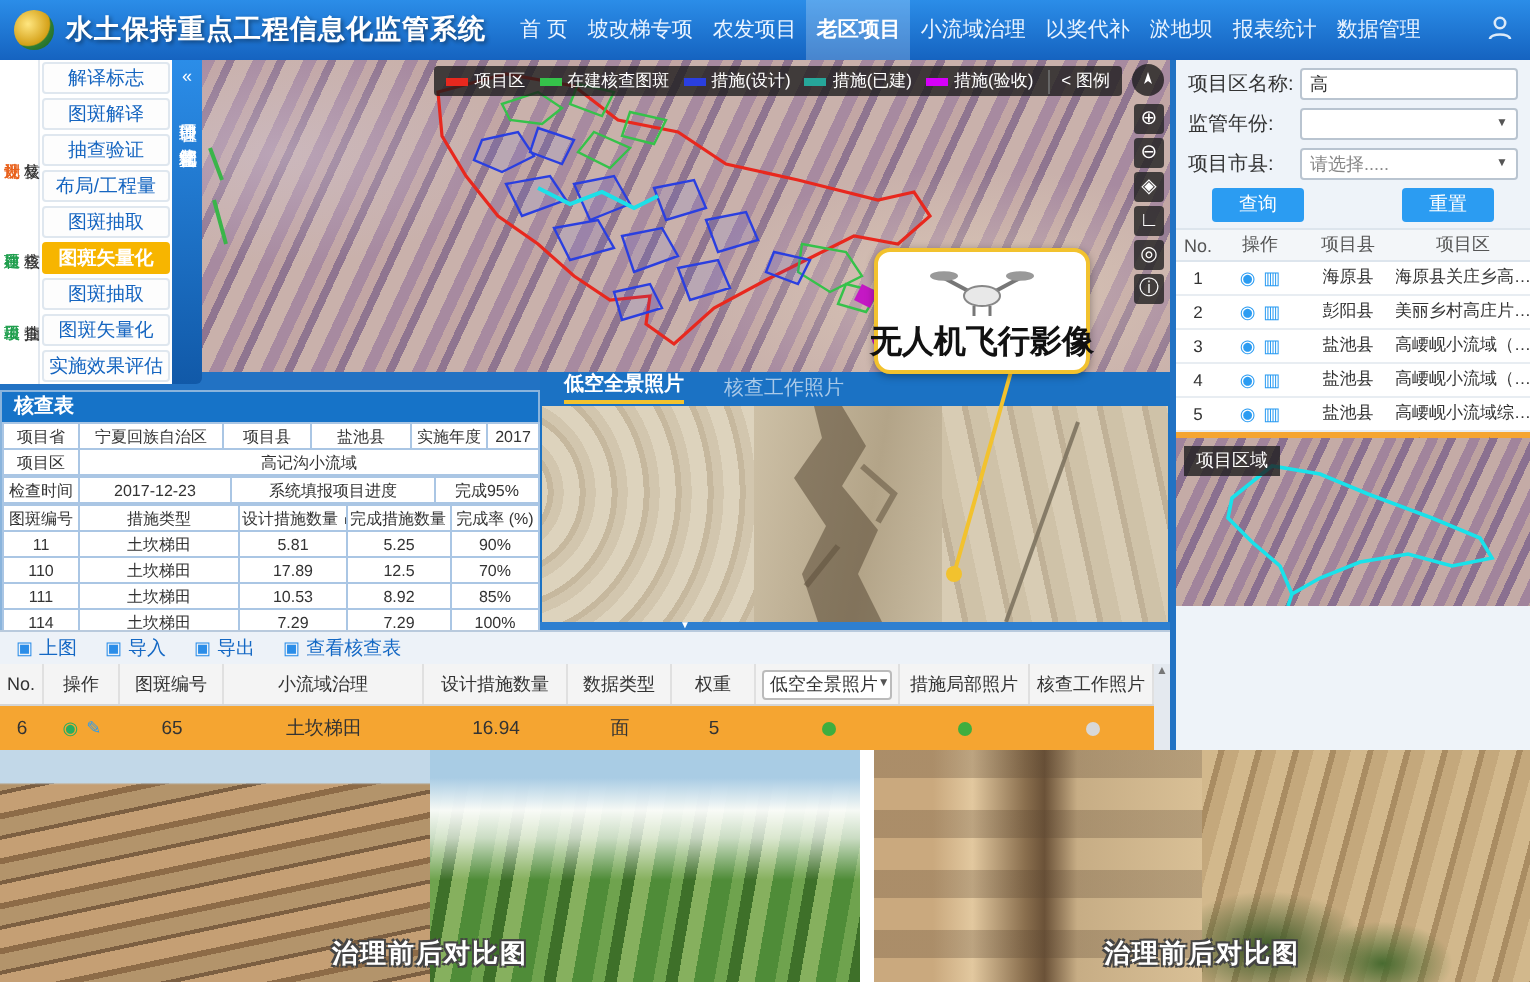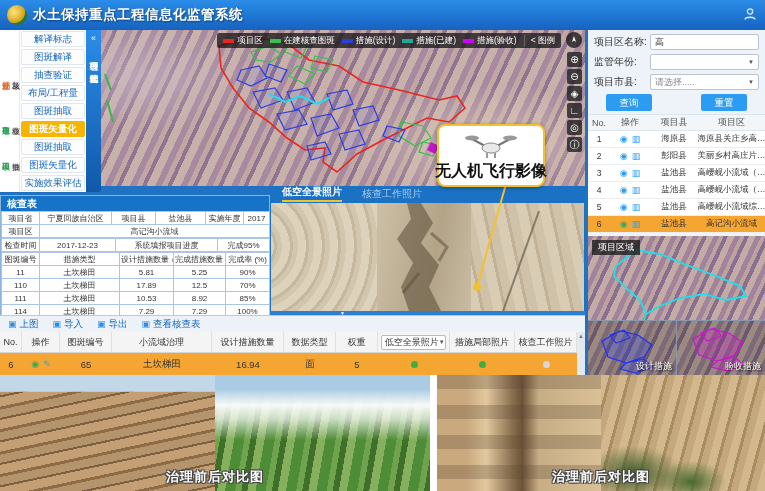--- a/index.html
+++ b/index.html
@@ -92,21 +92,21 @@
 .rf-ctl{flex:1;height:16px;background:#fff;border:1px solid #b9c4d0;border-radius:2px;display:flex;align-items:center;justify-content:space-between;padding:0 4px;font-size:9px;color:#888;cursor:pointer;}
 .rf-btns{display:flex;justify-content:space-around;margin:2px 0 3px 0;gap:25px;}
 .rf-btn{width:46px;height:17px;background:#2b9cf2;color:#fff;border-radius:2px;font-size:9.5px;text-align:center;line-height:17px;cursor:pointer;}
 .rt-h{display:flex;height:17px;background:#f3f6f9;border-top:1px solid #dde5ed;border-bottom:1px solid #dde5ed;}
 .rt-hc{font-size:9px;color:#555;display:flex;align-items:center;justify-content:center;white-space:nowrap;}
 .rt-r{display:flex;height:17px;border-bottom:1px solid #e8edf2;background:#fff;align-items:center;cursor:pointer;}
 .rt-r.sel{background:#f5a531;}
 .rt-c{font-size:8.5px;color:#333;display:flex;align-items:center;justify-content:center;gap:4px;overflow:hidden;white-space:nowrap;}
 .opic{color:#2b9cf2;font-size:9px;cursor:pointer;}
 .opic.pin-sel{color:#27ae60;}
-.region{position:absolute;left:0;bottom:0;width:177px;height:139px;}
+.region{position:absolute;left:0;bottom:0;width:177px;height:156px;}
 .region-main{position:relative;height:84px;overflow:hidden;background:repeating-linear-gradient(115deg,#a1849c 0 5px,#bda29f 5px 9px,#8a7090 9px 13px,#c4aba6 13px 19px);}
 .region-badge{position:absolute;left:4px;top:4px;background:rgba(30,30,30,.8);color:#fff;font-size:9px;padding:1px 6px;z-index:2;}
 .region-thumbs{display:flex;height:55px;}
 .rthumb{position:relative;flex:1;overflow:hidden;border-top:1px solid #8898aa;background:repeating-linear-gradient(115deg,#7d6a77 0 5px,#93807a 5px 9px,#6b5a6e 9px 13px,#9c8a82 13px 19px);cursor:pointer;}
 .rthumb+.rthumb{border-left:1px solid #8898aa;}
 .rthumb-label{position:absolute;right:4px;bottom:2px;color:#fff;font-size:9px;text-shadow:1px 1px 2px #000;z-index:2;}
 
 
 .photos{position:absolute;left:0;top:375px;width:765px;height:116px;background:#fff;z-index:10;}
 .pb{position:absolute;top:0;height:116px;display:flex;}
@@ -118,20 +118,31 @@
 .caption{position:absolute;bottom:5px;left:50%;transform:translateX(-50%);color:#fff;font-weight:bold;font-size:13px;letter-spacing:1px;white-space:nowrap;text-shadow:1px 1px 0 #444,-1px -1px 0 #444,1px -1px 0 #444,-1px 1px 0 #444;}
 </style>
 </head>
 <body>
 
 <div class="app">
 
   <div class="hdr">
     <div class="logo"></div>
     <div class="hdr-title">水土保持重点工程信息化监管系统</div>
+    <div class="nav">
+      <div class="nav-item">首 页</div>
+      <div class="nav-item">坡改梯专项</div>
+      <div class="nav-item">农发项目</div>
+      <div class="nav-item active">老区项目</div>
+      <div class="nav-item">小流域治理</div>
+      <div class="nav-item">以奖代补</div>
+      <div class="nav-item">淤地坝</div>
+      <div class="nav-item">报表统计</div>
+      <div class="nav-item">数据管理</div>
+    </div>
     <div class="user">
       <svg width="14" height="14" viewBox="0 0 14 14">
           <circle cx="7" cy="4.5" r="2.6" fill="none" stroke="#dceaf8" stroke-width="1.3"></circle>
           <path d="M2,12.5 C2,9.5 12,9.5 12,12.5" fill="none" stroke="#dceaf8" stroke-width="1.3"></path>
         </svg>
     </div>
   </div>
 
   <div class="menu">
     <div class="mrow" style="height:18px;">
@@ -506,34 +517,20 @@
       <div class="rt-c" style="width:67px">高记沟小流域</div>
     </div>
     <div class="region">
       <div class="region-main">
         <div class="region-badge">项目区域</div>
         <svg width="177" height="84" viewBox="0 0 177 84">
           <path d="M28,30 L48,14 L72,18 L96,28 L128,40 L152,50 L158,60 L138,64 L116,58 L92,62 L72,70 L58,78 L52,64 L38,52 L26,40 Z" stroke="#19e2ea" fill="none" stroke-width="1.8"></path>
           <path d="M58,78 L56,84" stroke="#19e2ea" fill="none" stroke-width="1.8"></path>
         </svg>
       </div>
-      <div class="region-thumbs">
-        <div class="rthumb">
-          <svg width="88" height="55" viewBox="0 0 88 55">
-            <path d="M14,20 L32,10 L50,14 L64,24 L56,36 L38,42 L20,36 Z M38,42 L56,38 L64,46 L48,52 L32,48 Z M22,14 L36,9 L42,17 L28,22 Z" fill="rgba(40,60,240,.28)" stroke-width="1.2" stroke="#2233ee"></path>
-          </svg>
-          <div class="rthumb-label">设计措施</div>
-        </div>
-        <div class="rthumb">
-          <svg width="88" height="55" viewBox="0 0 88 55">
-            <path d="M16,18 L34,8 L52,12 L66,22 L58,34 L40,40 L22,34 Z M40,40 L58,36 L66,44 L50,50 L34,46 Z M24,12 L38,7 L44,15 L30,20 Z" fill="rgba(204,23,204,.28)" stroke-width="1.2" stroke="#cc17cc"></path>
-          </svg>
-          <div class="rthumb-label">验收措施</div>
-        </div>
-      </div>
     </div>
   </div>
 
   <div class="photos">
     <div class="pb" style="left:0;width:430px;">
       <div class="pimg img-before1"></div>
       <div class="pimg img-after1"></div>
       <div class="caption">治理前后对比图</div>
     </div>
     <div class="pb" style="left:437px;width:328px;">

